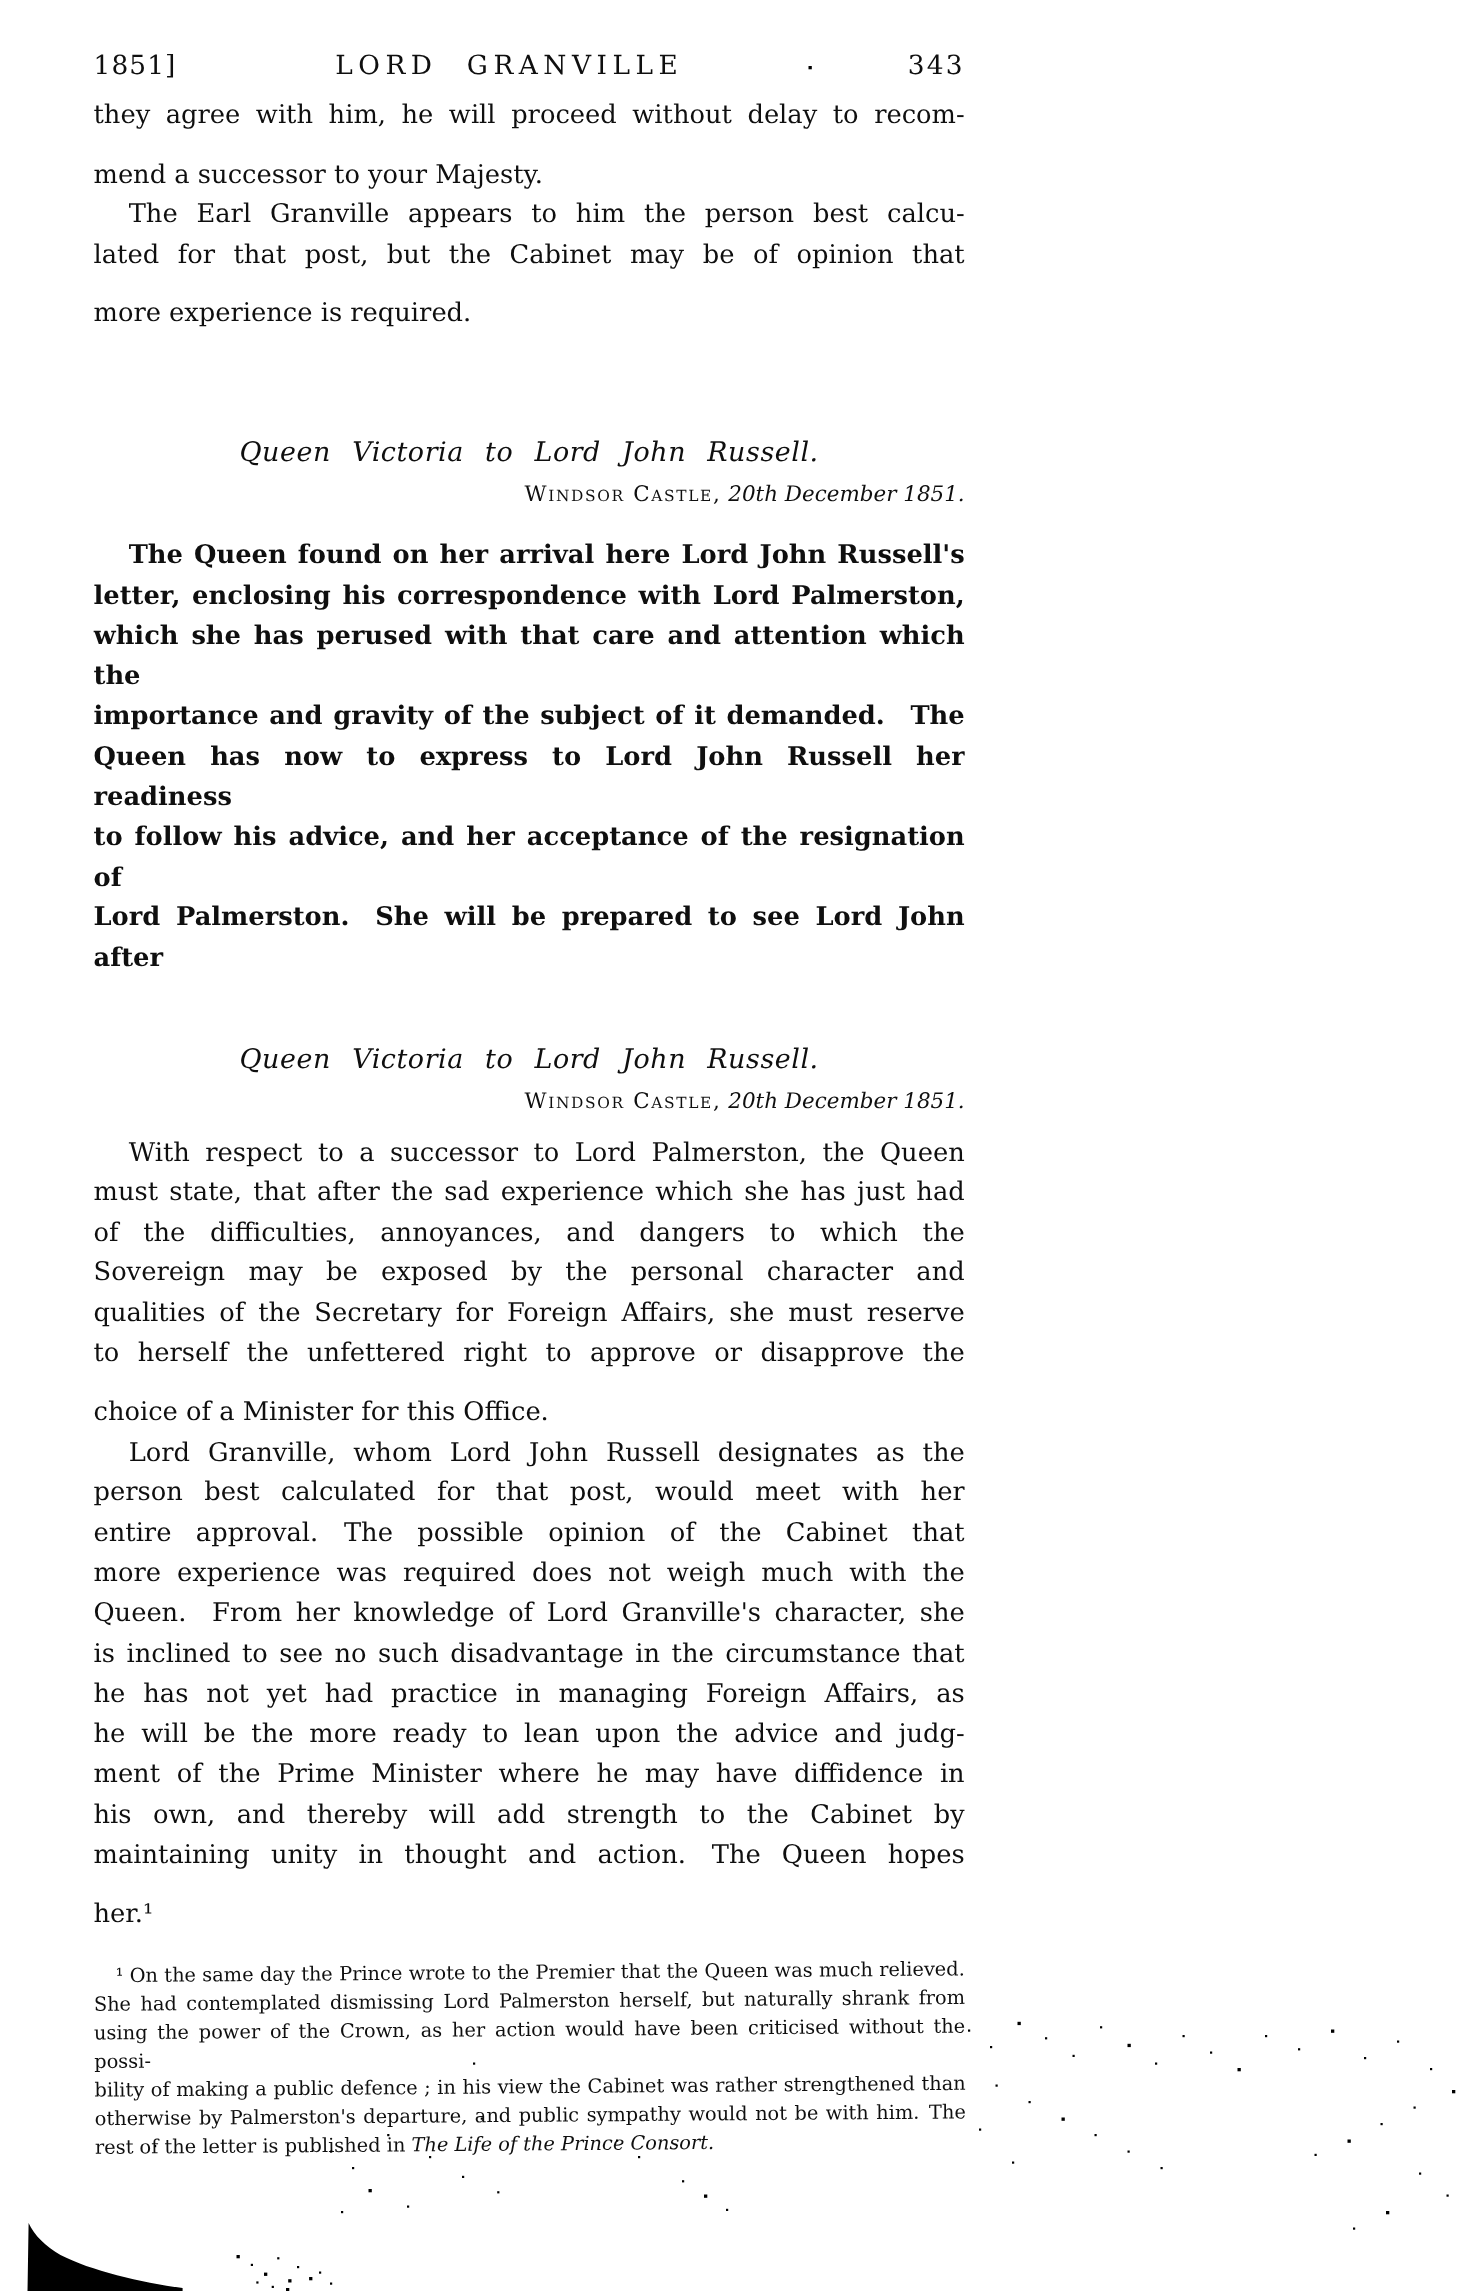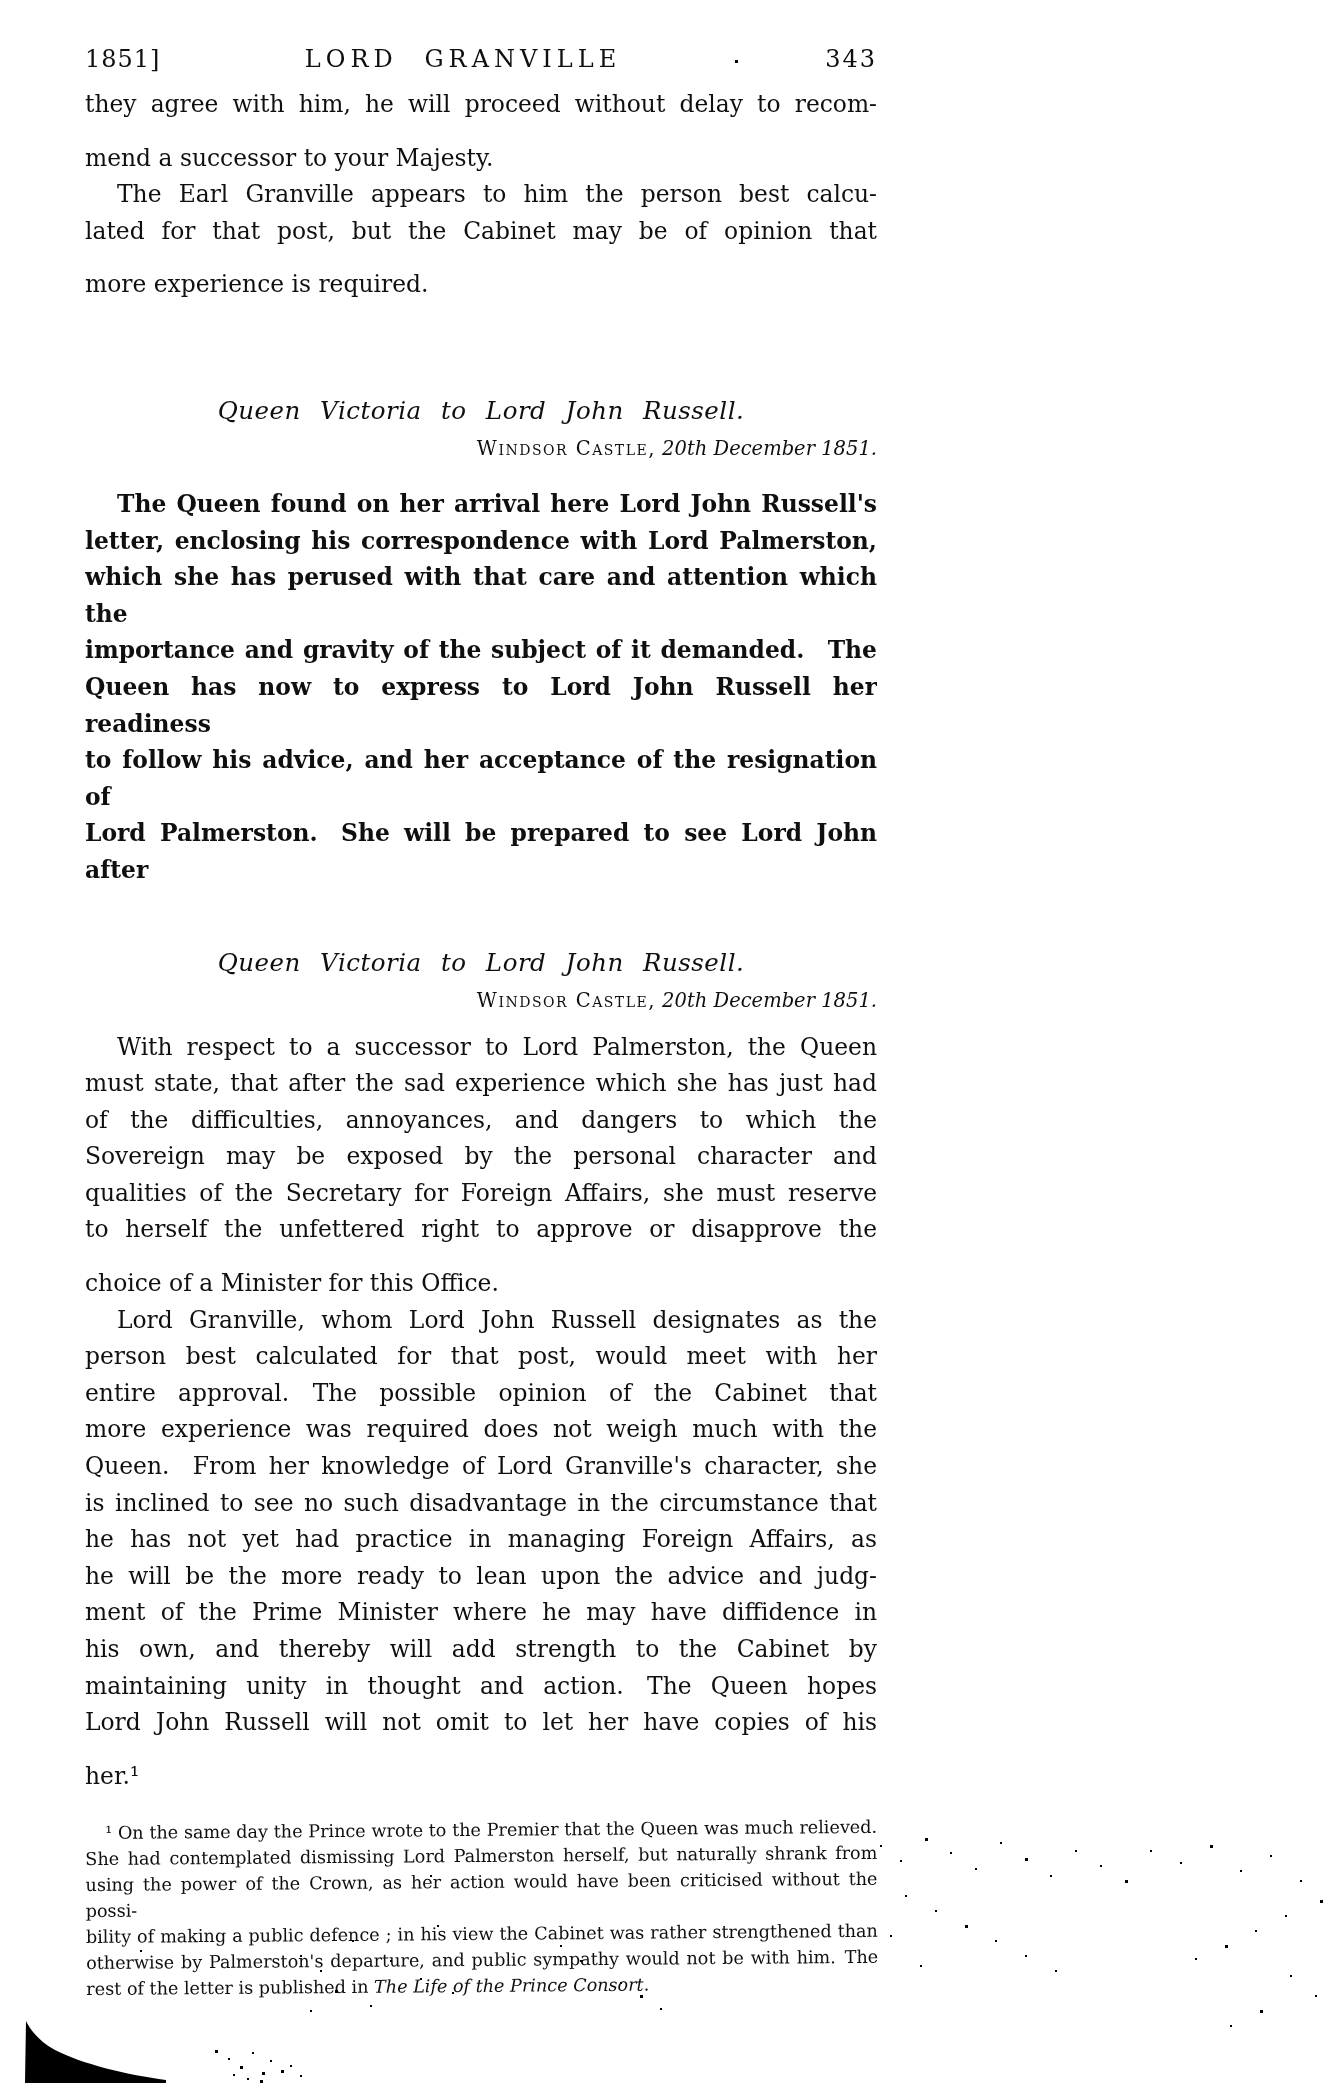--- a/index.html
+++ b/index.html
@@ -146,21 +146,20 @@
         <div class="line">person best calculated for that post, would meet with her</div>
         <div class="line">entire approval. The possible opinion of the Cabinet that</div>
         <div class="line">more experience was required does not weigh much with the</div>
         <div class="line">Queen. From her knowledge of Lord Granville's character, she</div>
         <div class="line">is inclined to see no such disadvantage in the circumstance that</div>
         <div class="line">he has not yet had practice in managing Foreign Affairs, as</div>
         <div class="line">he will be the more ready to lean upon the advice and judg-</div>
         <div class="line">ment of the Prime Minister where he may have diffidence in</div>
         <div class="line">his own, and thereby will add strength to the Cabinet by</div>
         <div class="line">maintaining unity in thought and action. The Queen hopes</div>
-        <div class="line">Lord John Russell will not omit to let her have copies of his</div>
         <div class="line last">her.¹</div>
       </div>
 
     <div class="footnote">
       <div>
           <div class="line indent">¹ On the same day the Prince wrote to the Premier that the Queen was much relieved.</div>
           <div class="line">She had contemplated dismissing Lord Palmerston herself, but naturally shrank from</div>
           <div class="line">using the power of the Crown, as her action would have been criticised without the possi-</div>
           <div class="line">bility of making a public defence ; in his view the Cabinet was rather strengthened than</div>
           <div class="line">otherwise by Palmerston's departure, and public sympathy would not be with him. The</div>

